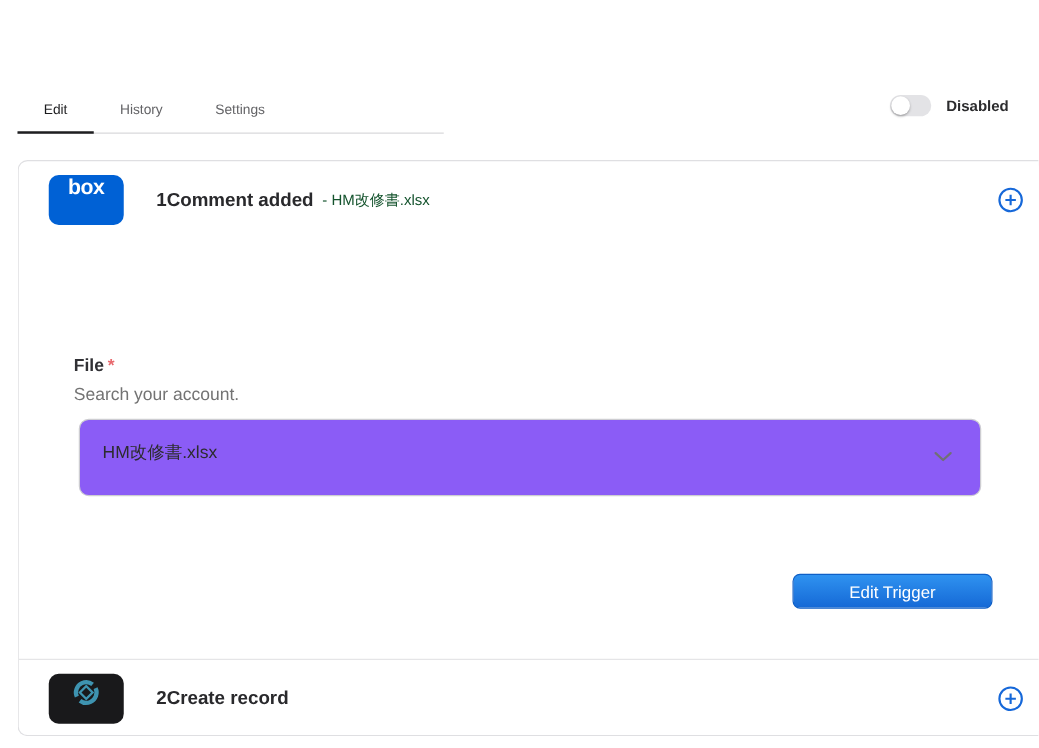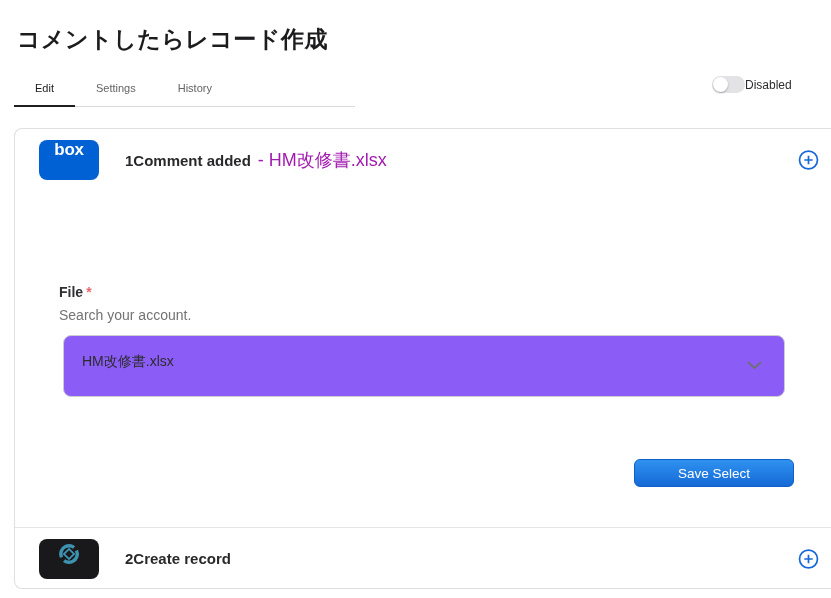--- a/index.html
+++ b/index.html
@@ -11,21 +11,21 @@
   .page-title { position:absolute; left:17px; top:24px; font-size:23px; font-weight:700;
                 color:#1c1c1e; letter-spacing:.5px; }
 
   .tabbar { position:absolute; left:14px; top:74px; width:341px; height:33px;
             border-bottom:1px solid #d9d9db; display:flex; }
   .tab { padding:8px 21px 9px; font-size:11px; color:#636366; cursor:pointer; position:relative; }
   .tab.active { color:#1c1c1e; }
   .tab.active::after { content:""; position:absolute; left:0; right:0; bottom:-1px;
                        height:2px; background:#1f1f21; }
 
-  .toggle-wrap { position:absolute; left:712px; top:76px; display:flex; align-items:center; gap:0; }
+  .toggle-wrap { position:absolute; left:712px; top:76px; display:flex; align-items:center; gap:12px;font-weight:bold; }
   .toggle { width:33px; height:17px; border-radius:9px; background:#e3e3e6; position:relative; cursor:pointer; }
   .knob { position:absolute; left:1px; top:1px; width:15px; height:15px; border-radius:50%;
           background:#ffffff; box-shadow:0 1px 2px rgba(0,0,0,.3); }
   .toggle-label { font-size:12px; color:#2c2c2e; }
 
   
   .card { position:absolute; left:14px; top:128px; width:817px; height:461px;
           background:#fff; border:1px solid #dfdfe2; border-right:none;
           border-radius:8px 0 0 8px; }
 
@@ -34,21 +34,21 @@
   .step-header.step1 { top:0; }
   .step-header.step2 { top:398px; border-top:1px solid #e5e5e7; }
 
   .app-icon { width:60px; height:40px; border-radius:8px; display:flex;
               align-items:flex-start; justify-content:center; flex:0 0 auto; }
   .box-logo { background:#0061d5; color:#fff; font-weight:700; font-size:17px; letter-spacing:-.3px; }
   .kintone-logo { background:#19191b; }
 
   .step-num   { margin-left:26px; font-size:15px; font-weight:700; color:#29292c; }
   .step-title { font-size:15px; font-weight:700; color:#29292c; }
-  .step-sub   { margin-left:7px;  font-size:18px; color:#a21caf; }
+  .step-sub   { margin-left:7px;  font-size:12px; color:#14532d; }
 
   .plus-btn { position:absolute; right:12px; top:50%; transform:translateY(-50%);
               background:none; border:none; cursor:pointer; line-height:0; padding:0; }
 
   
   .breadcrumb { position:absolute; top:62px; left:0; width:100%; height:58px;
                 background:#fafafb; border-top:1px solid #e5e5e7; border-bottom:1px solid #e5e5e7;
                 display:flex; align-items:center; padding-left:41px; gap:15px; }
   .crumb { font-size:14px; color:#48484c; cursor:pointer; }
   .crumb.current { color:#202024; font-weight:500; }
@@ -69,26 +69,25 @@
               border-radius:6px; border:1px solid #0f5fc6; color:#fff; font-size:13.5px;
               background:linear-gradient(180deg,#2f92f0 0%,#1569d6 100%);
               display:flex; align-items:center; justify-content:center; cursor:pointer;
               font-family:"Liberation Sans","DejaVu Sans",sans-serif; }
 </style>
 </head>
 <body>
 
 <div class="screen">
 
-  <div class="page-title">コメントしたらレコード作成</div>
 
   <div class="tabbar">
     <div class="tab active">Edit</div>
+    <div class="tab">History</div>
     <div class="tab">Settings</div>
-    <div class="tab">History</div>
   </div>
 
   <div class="toggle-wrap">
     <div class="toggle">
       <div class="knob"></div>
     </div>
     <span class="toggle-label">Disabled</span>
   </div>
 
   <div class="card">
@@ -117,21 +116,21 @@
 
     <div class="dropdown">
       <span>HM改修書.xlsx</span>
       <span class="chev">
         <svg width="15" height="9" viewBox="0 0 15 9">
             <polyline points="1.5,1.5 7.5,7 13.5,1.5" fill="none" stroke="#707074" stroke-width="1.8" stroke-linecap="round" stroke-linejoin="round"></polyline>
           </svg>
       </span>
     </div>
 
-    <button class="save-btn">Save Select</button>
+    <button class="save-btn">Edit Trigger</button>
 
     <div class="step-header step2">
       <div class="app-icon kintone-logo">
         <svg width="30" height="30" viewBox="0 0 40 40">
           <g transform="rotate(-25 20 20)">
             <circle cx="20" cy="20" r="11" fill="none" stroke="#3e93b0" stroke-width="4.6" stroke-dasharray="29 5.5 29 5.5"></circle>
           </g>
           <rect x="15.2" y="15.2" width="9.6" height="9.6" fill="none" stroke="#3e93b0" stroke-width="2.4" transform="rotate(45 20 20)"></rect>
         </svg>
       </div>

